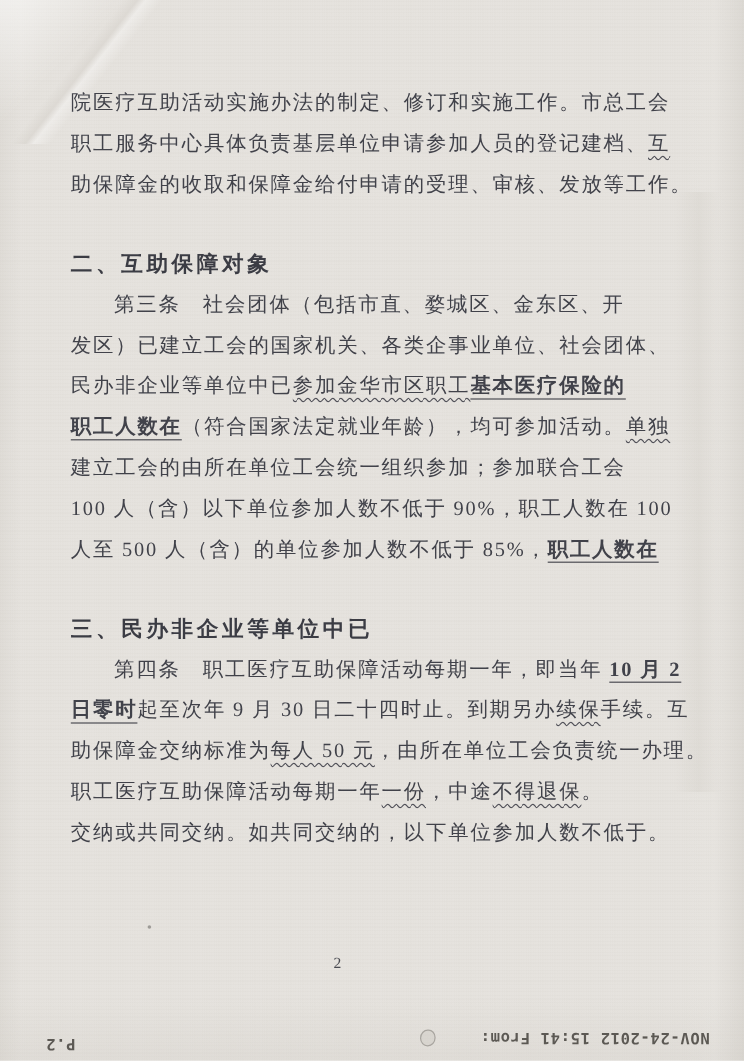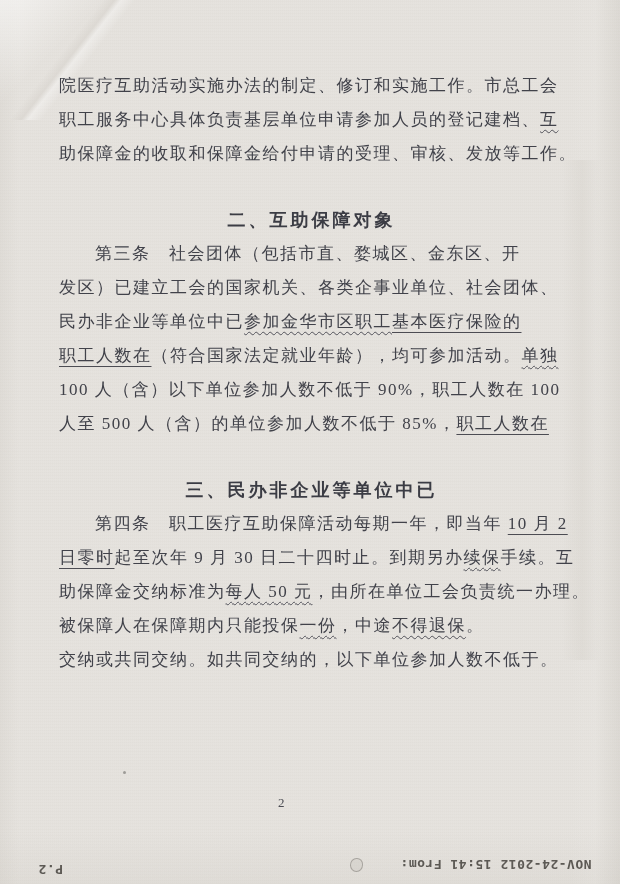--- a/index.html
+++ b/index.html
@@ -53,29 +53,29 @@
   }
   .line.indent {
     padding-left: 36px;
   }
   .heading {
     font-size: 18px;
     font-weight: bold;
     line-height: 34px;
     letter-spacing: 3px;
     margin-top: 32px;
-    text-align: center;
     color: #3b3c44;
     white-space: nowrap;
   }
   .u-line {
     text-decoration: underline;
     text-decoration-thickness: 1px;
     text-decoration-color: #4c4c53;
     text-underline-offset: 5px;
+    font-weight: bold;
   }
   .u-wavy {
     text-decoration: underline wavy;
     text-decoration-thickness: 1px;
     text-decoration-color: #52525a;
     text-underline-offset: 4px;
   }
   .page-number {
     position: absolute;
     left: 278px;
@@ -131,27 +131,28 @@
 
   <div class="doc-body">
       <div class="line"><span>院医疗互助活动实施办法的制定、修订和实施工作。市总工会</span></div>
       <div class="line"><span>职工服务中心具体负责基层单位申请参加人员的登记建档、</span><span class="u-wavy">互</span></div>
       <div class="line"><span>助保障金的收取和保障金给付申请的受理、审核、发放等工作。</span></div>
       <div class="heading">二、互助保障对象</div>
       <div class="line indent"><span>第三条　社会团体（包括市直、婺城区、金东区、开</span></div>
       <div class="line"><span>发区）已建立工会的国家机关、各类企事业单位、社会团体、</span></div>
       <div class="line"><span>民办非企业等单位中已</span><span class="u-wavy">参加金华市区职工</span><span class="u-line">基本医疗保险的</span></div>
       <div class="line"><span class="u-line">职工人数在</span><span>（符合国家法定就业年龄），均可参加活动。</span><span class="u-wavy">单独</span></div>
+      <div class="line"><span>建立工会的由所在单位工会统一组织参加；参加联合工会</span></div>
       <div class="line"><span>100 人（含）以下单位参加人数不低于 90%，职工人数在 100</span></div>
       <div class="line"><span>人至 500 人（含）的单位参加人数不低于 85%，</span><span class="u-line">职工人数在</span></div>
       <div class="heading">三、民办非企业等单位中已</div>
       <div class="line indent"><span>第四条　职工医疗互助保障活动每期一年，即当年 </span><span class="u-line">10 月 2</span></div>
       <div class="line"><span class="u-line">日零时</span><span>起至次年 9 月 30 日二十四时止。到期另办</span><span class="u-wavy">续保</span><span>手续。互</span></div>
       <div class="line"><span>助保障金交纳标准为</span><span class="u-wavy">每人 50 元</span><span>，由所在单位工会负责统一办理。</span></div>
-      <div class="line"><span>被保障人在保障期内只能投保</span><span class="u-wavy">一份</span><span>，中途</span><span class="u-wavy">不得退保</span><span>。</span></div>
+      <div class="line"><span>职工医疗互助保障活动每期一年</span><span class="u-wavy">一份</span><span>，中途</span><span class="u-wavy">不得退保</span><span>。</span></div>
       <div class="line"><span>交纳或共同交纳。如共同交纳的，以下单位参加人数不低于。</span></div>
     </div>
 
   <div class="page-number">2</div>
 
   <div class="fax-stamp fax-timestamp">NOV-24-2012 15:41 From:</div>
   <div class="fax-stamp fax-pagelabel">P.2</div>
 
   <div class="smudge"></div>
   <div class="speck"></div>

